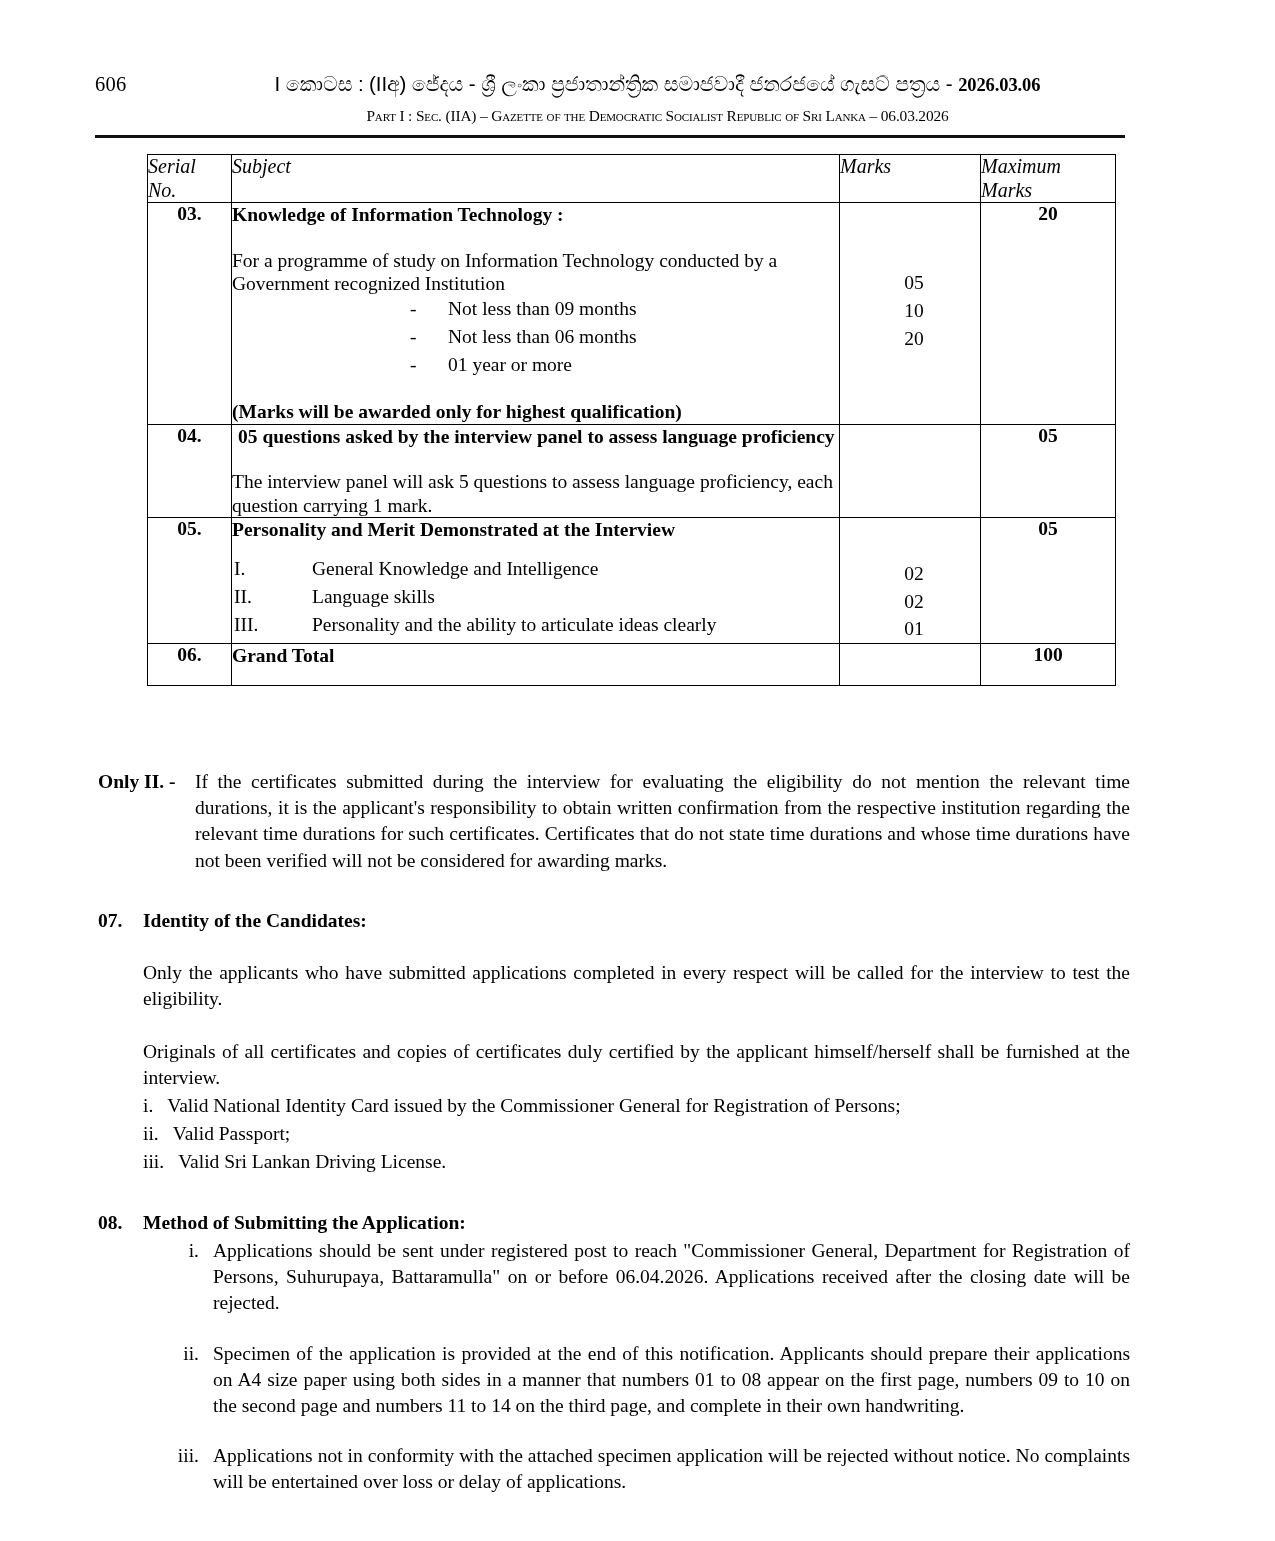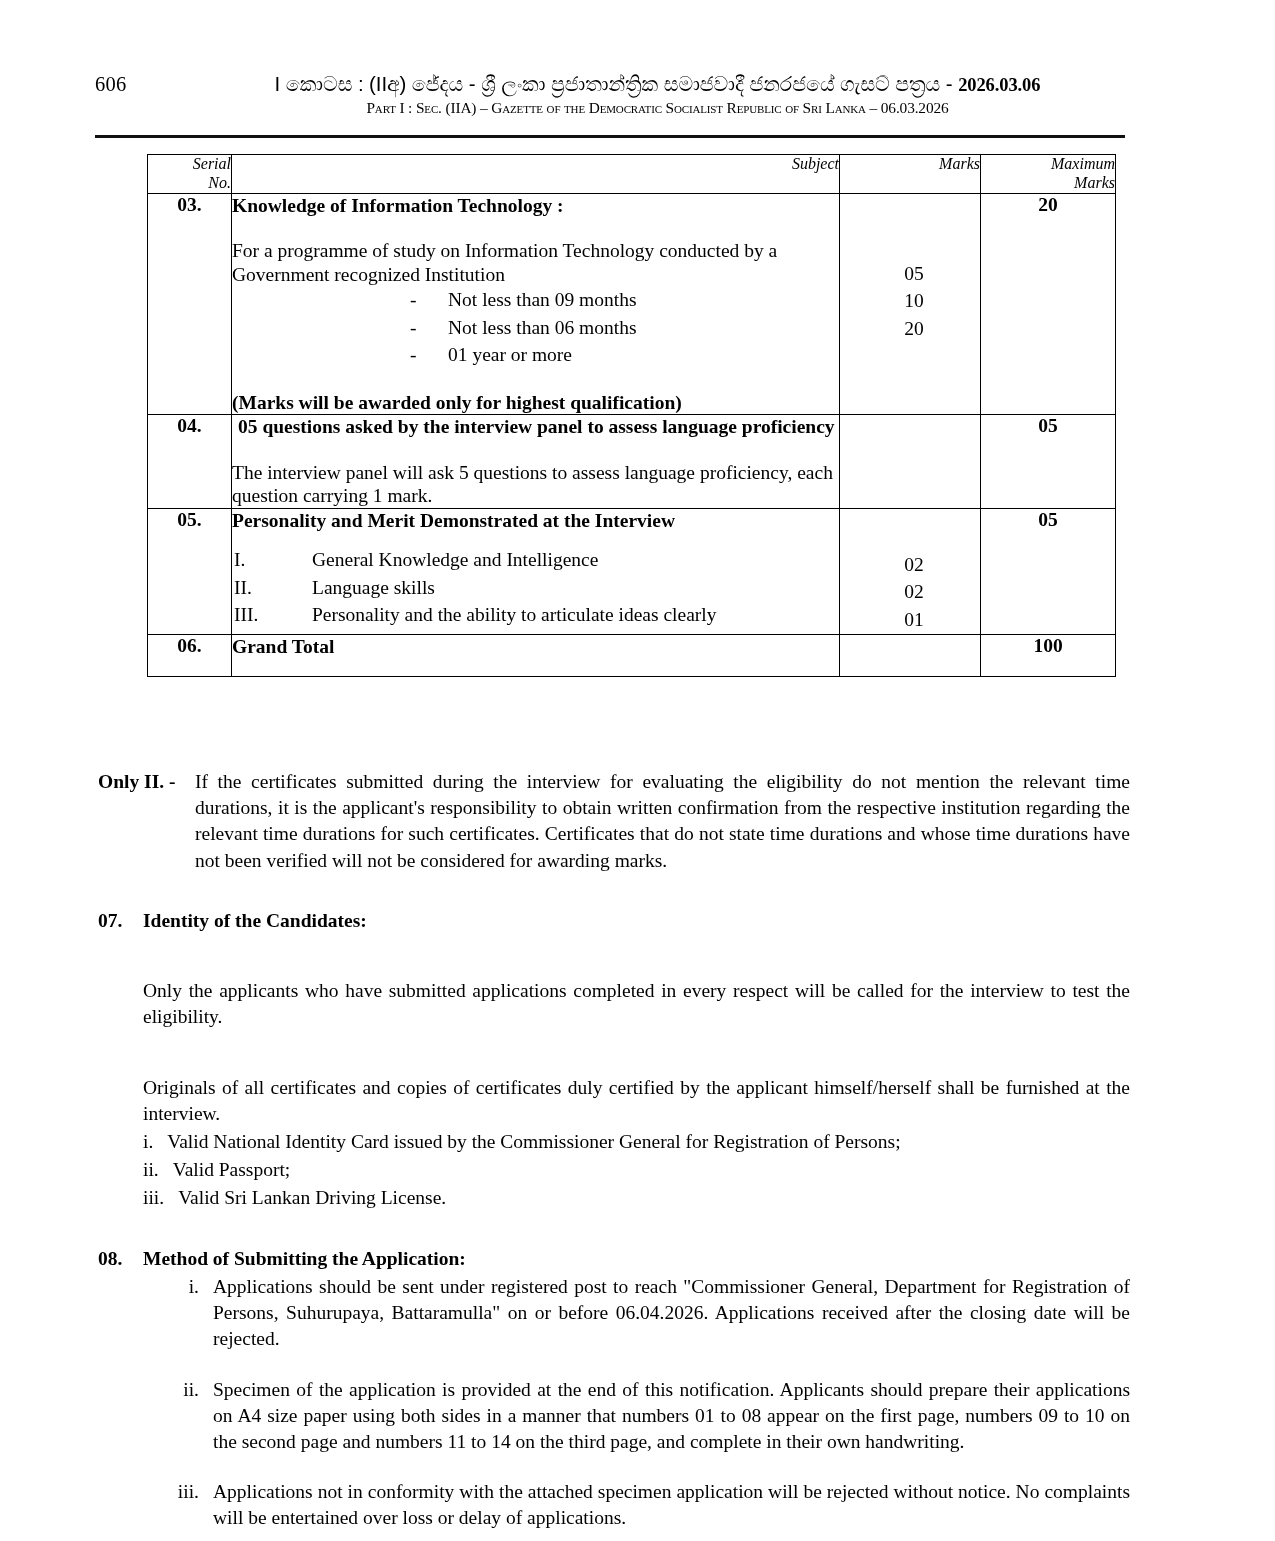--- a/index.html
+++ b/index.html
@@ -48,21 +48,21 @@
     font-family: "Liberation Sans", "DejaVu Sans", sans-serif;
     letter-spacing: -0.1px;
     white-space: nowrap;
   }
   .runhead-sin .gazdate {
     font-family: "Liberation Serif", serif;
     font-weight: bold;
     font-size: 18.5px;
   }
   .runhead-line2 {
-    margin-top: 3px;
+    margin-top: 11px;
     padding-left: 95px;
     text-align: center;
     font-size: 15.4px;
     font-variant: small-caps;
     letter-spacing: -0.15px;
     white-space: nowrap;
   }
   .rule {
     position: absolute;
     left: 95px;
@@ -90,22 +90,22 @@
     padding: 0;
   }
   col.c-serial  { width: 84px; }
   col.c-subject { width: 608px; }
   col.c-marks   { width: 141px; }
   col.c-max     { width: 135px; }
 
   th.hd {
     font-weight: normal;
     font-style: italic;
-    text-align: right;
-    font-size: 16px;
+    text-align: left;
+    font-size: 20px;
     padding: 8px 4px 10px 4px;
     line-height: 1.18;
   }
 
   td.serial {
     text-align: center;
     font-weight: bold;
     padding: 10px 4px 0 4px;
     font-size: 19.5px;
   }
@@ -184,21 +184,21 @@
     flex: 0 0 48px;
     width: 48px;
     font-weight: bold;
     padding-left: 3px;
     box-sizing: border-box;
   }
   .sec-title { font-weight: bold; }
 
   .para {
     margin-left: 48px;
-    margin-top: 44px;
+    margin-top: 26px;
     text-align: justify;
   }
 
   ol.lower-roman-list {
     list-style: none;
     margin: 2px 0 0 0;
     padding: 0;
   }
   ol.lower-roman-list > li {
     display: flex;

